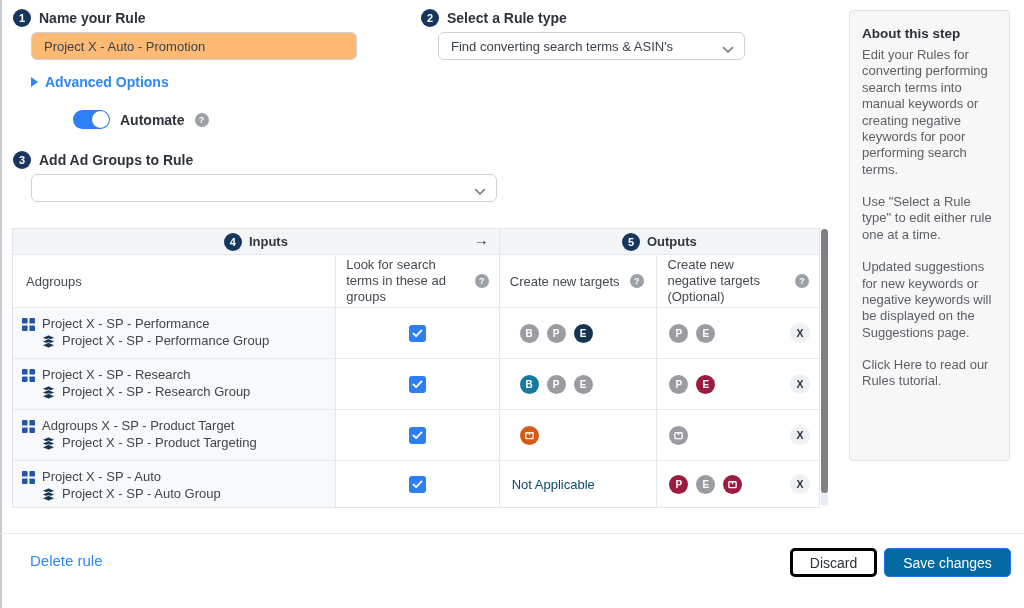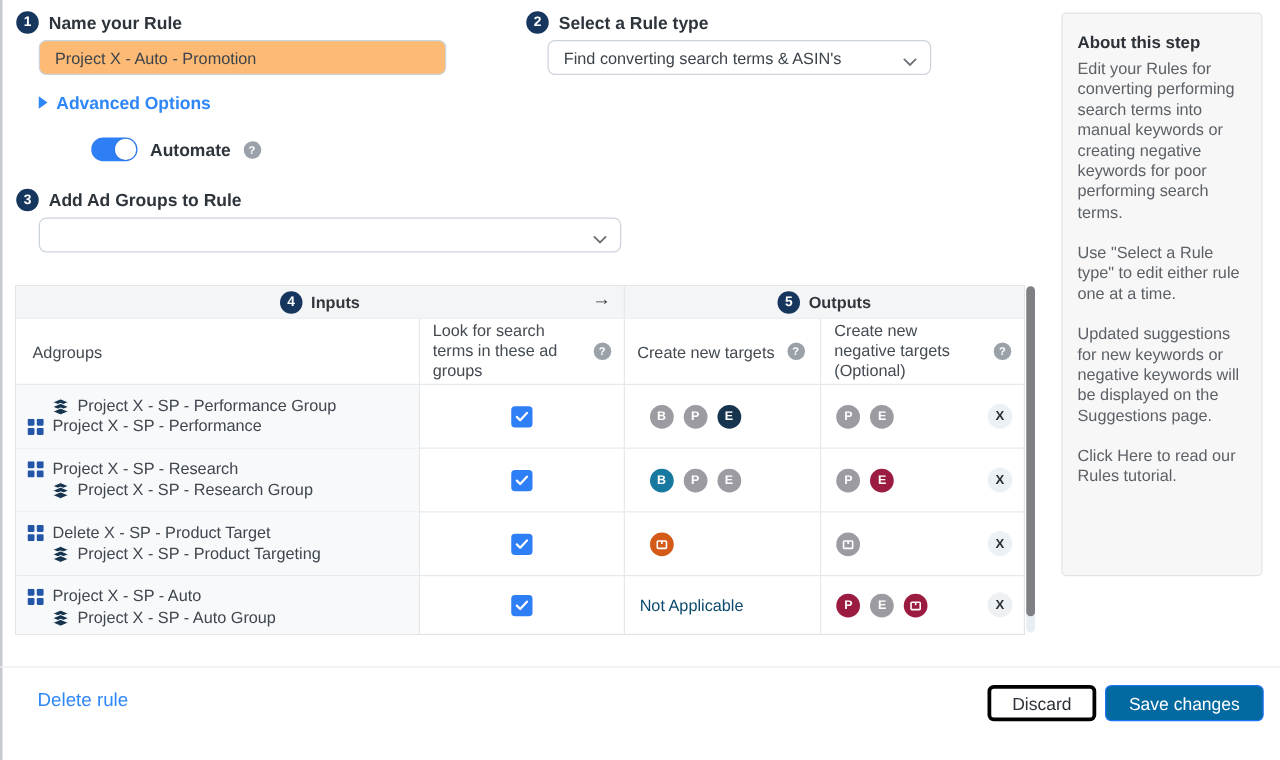--- a/index.html
+++ b/index.html
@@ -165,41 +165,41 @@
         <span class="help"></span>
       </div>
       <div class="cell c4">
         <span class="htxt">Create new negative targets (Optional)</span>
         <span class="help"></span>
       </div>
     </div>
 
     <div class="trow data-row">
       <div class="cell c1">
-        <div class="line sub">
-          <svg width="13" height="13" viewBox="0 0 14 14">
-              <g fill="#17344f" stroke="#f8f9fb" stroke-width="0.9">
-                <path d="M7 0 L14 3 7 6 0 3Z"></path>
-                <path d="M7 4 L14 7 7 10 0 7Z"></path>
-                <path d="M7 8 L14 11 7 14 0 11Z"></path>
-              </g>
-            </svg>
-          <span>Project X - SP - Performance Group</span>
-        </div>
         <div class="line">
           <svg width="13" height="13" viewBox="0 0 14 14">
               <g fill="#2456a8">
                 <rect x="0" y="0" width="6" height="6" rx="1"></rect>
                 <rect x="8" y="0" width="6" height="6" rx="1"></rect>
                 <rect x="0" y="8" width="6" height="6" rx="1"></rect>
                 <rect x="8" y="8" width="6" height="6" rx="1"></rect>
               </g>
             </svg>
           <span>Project X - SP - Performance</span>
         </div>
+        <div class="line sub">
+          <svg width="13" height="13" viewBox="0 0 14 14">
+              <g fill="#17344f" stroke="#f8f9fb" stroke-width="0.9">
+                <path d="M7 0 L14 3 7 6 0 3Z"></path>
+                <path d="M7 4 L14 7 7 10 0 7Z"></path>
+                <path d="M7 8 L14 11 7 14 0 11Z"></path>
+              </g>
+            </svg>
+          <span>Project X - SP - Performance Group</span>
+        </div>
       </div>
       <div class="cell c2">
         <span class="checkbox">
           <svg width="11" height="9" viewBox="0 0 12 10">
               <polyline points="1.5,5 4.5,8 10.5,1.5" fill="none" stroke="#fff" stroke-width="2" stroke-linecap="round" stroke-linejoin="round"></polyline>
             </svg>
         </span>
       </div>
       <div class="cell c3">
         <span class="na-text"></span>
@@ -262,21 +262,21 @@
       <div class="cell c1">
         <div class="line">
           <svg width="13" height="13" viewBox="0 0 14 14">
               <g fill="#2456a8">
                 <rect x="0" y="0" width="6" height="6" rx="1"></rect>
                 <rect x="8" y="0" width="6" height="6" rx="1"></rect>
                 <rect x="0" y="8" width="6" height="6" rx="1"></rect>
                 <rect x="8" y="8" width="6" height="6" rx="1"></rect>
               </g>
             </svg>
-          <span>Delete X - SP - Product Target</span>
+          <span>Adgroups X - SP - Product Target</span>
         </div>
         <div class="line sub">
           <svg width="13" height="13" viewBox="0 0 14 14">
               <g fill="#17344f" stroke="#f8f9fb" stroke-width="0.9">
                 <path d="M7 0 L14 3 7 6 0 3Z"></path>
                 <path d="M7 4 L14 7 7 10 0 7Z"></path>
                 <path d="M7 8 L14 11 7 14 0 11Z"></path>
               </g>
             </svg>
           <span>Project X - SP - Product Targeting</span>

